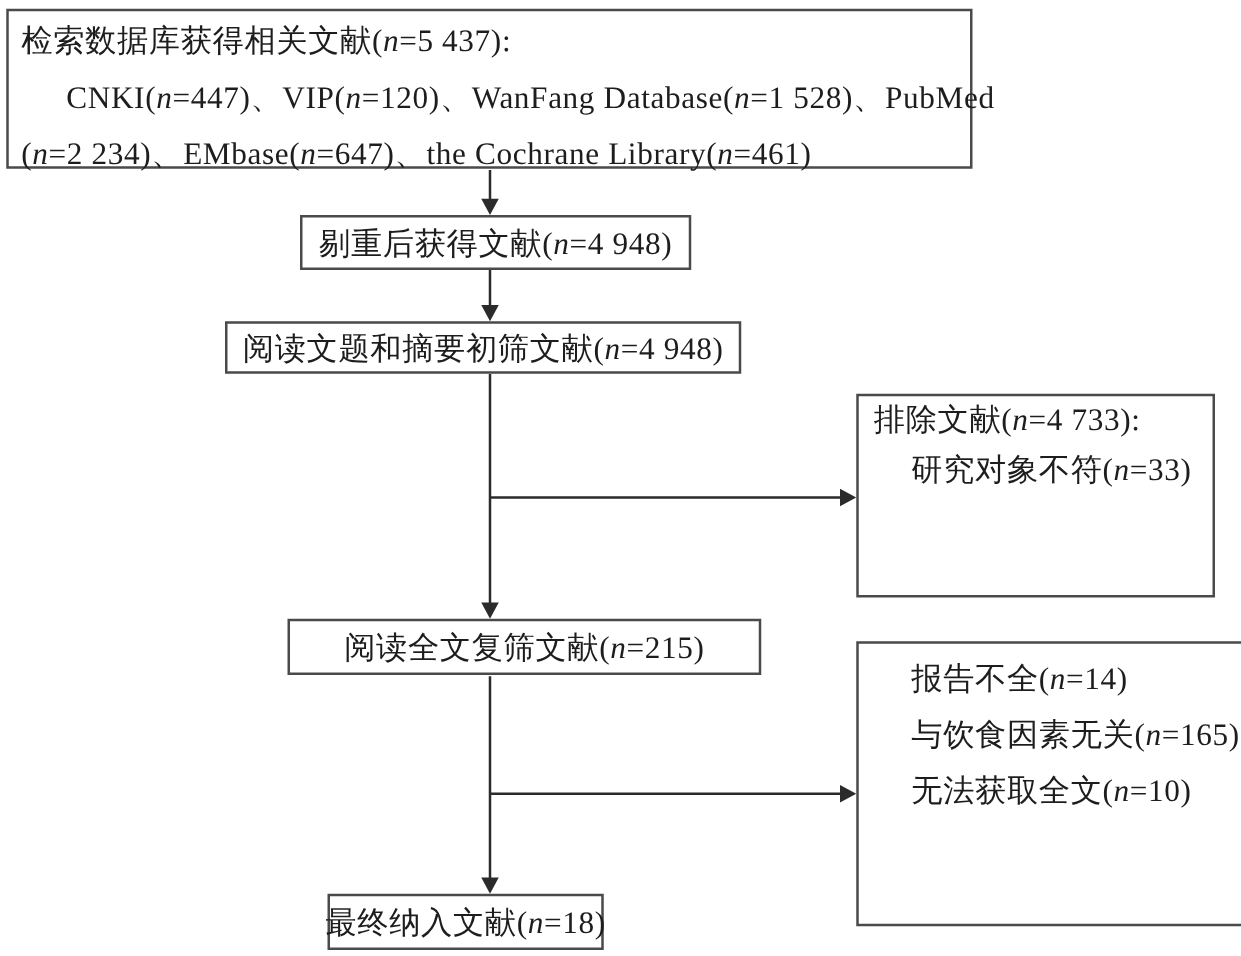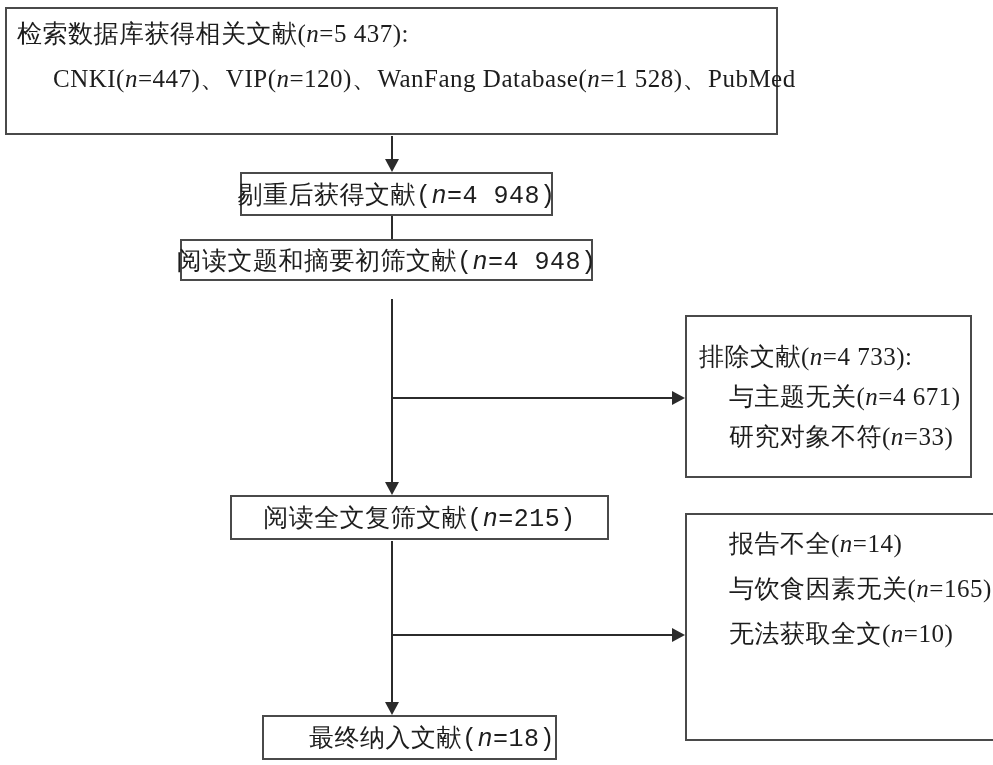--- a/index.html
+++ b/index.html
@@ -13,29 +13,29 @@
   }
   .arrow-layer{position:absolute;left:0;top:0;width:993px;height:765px;}
   .box{
     position:absolute;
     box-sizing:border-box;
     border:2px solid #4a4a4a;
     background:#ffffff;
     font-size:25px;
     letter-spacing:0.5px;
   }
-  .center{display:flex;align-items:center;justify-content:center;text-align:center;font-family:Liberation Mono, monospace;}
+  .center{display:flex;align-items:center;justify-content:center;text-align:center;}
   .box-search{left:5px;top:7px;width:773px;height:128px;padding:2px 10px;line-height:45px;}
   .box-search .indent{padding-left:36px;}
   .box-dedup{left:240px;top:172px;width:313px;height:44px;}
-  .box-screen1{left:180px;top:239px;width:413px;height:42px;}
-  .box-excl1{left:685px;top:315px;width:287px;height:163px;padding:20px 12px;line-height:40px;}
+  .box-screen1{left:180px;top:257px;width:413px;height:42px;}
+  .box-excl1{left:685px;top:315px;width:287px;height:163px;padding:0 12px;line-height:40px;}
   .box-screen2{left:230px;top:495px;width:379px;height:45px;}
   .box-excl2{left:685px;top:513px;width:320px;height:228px;padding:6px 12px;line-height:45px;}
-  .box-final{left:262px;top:715px;width:295px;height:45px;justify-content:flex-end;}
+  .box-final{left:262px;top:715px;width:221px;height:45px;}
   .excl-item{padding-left:30px;white-space:nowrap;}
   .line{white-space:nowrap;}
   i{font-style:italic;}
 </style>
 </head>
 <body>
 
 <div class="canvas">
 
   <svg class="arrow-layer" width="993" height="765" viewBox="0 0 993 765">
@@ -61,33 +61,33 @@
     </g>
     <g>
       <line x1="392" y1="635" x2="674" y2="635" stroke="#2b2b2b" stroke-width="2"></line>
       <polygon points="672,628 672,642 685,635" fill="#2b2b2b"></polygon>
     </g>
   </svg>
 
   <div class="box box-search">
     <div class="line">检索数据库获得相关文献(<i>n</i>=5 437):</div>
     <div class="line indent">CNKI(<i>n</i>=447)、VIP(<i>n</i>=120)、WanFang Database(<i>n</i>=1 528)、PubMed</div>
+    <div class="line">(<i>n</i>=2 234)、EMbase(<i>n</i>=647)、the Cochrane Library(<i>n</i>=461)</div>
   </div>
 
   <div class="box box-dedup center">
     <span class="line">剔重后获得文献(<i>n</i>=4 948)</span>
   </div>
 
   <div class="box box-screen1 center">
     <span class="line">阅读文题和摘要初筛文献(<i>n</i>=4 948)</span>
   </div>
 
   <div class="box box-excl1">
     <div class="line">排除文献(<i>n</i>=4 733):</div>
-    <div class="excl-item">与主题无关(<i>n</i>=4 671)</div>
     <div class="excl-item">研究对象不符(<i>n</i>=33)</div>
   </div>
 
   <div class="box box-screen2 center">
     <span class="line">阅读全文复筛文献(<i>n</i>=215)</span>
   </div>
 
   <div class="box box-excl2">
     <div class="excl-item">报告不全(<i>n</i>=14)</div>
     <div class="excl-item">与饮食因素无关(<i>n</i>=165)</div>

